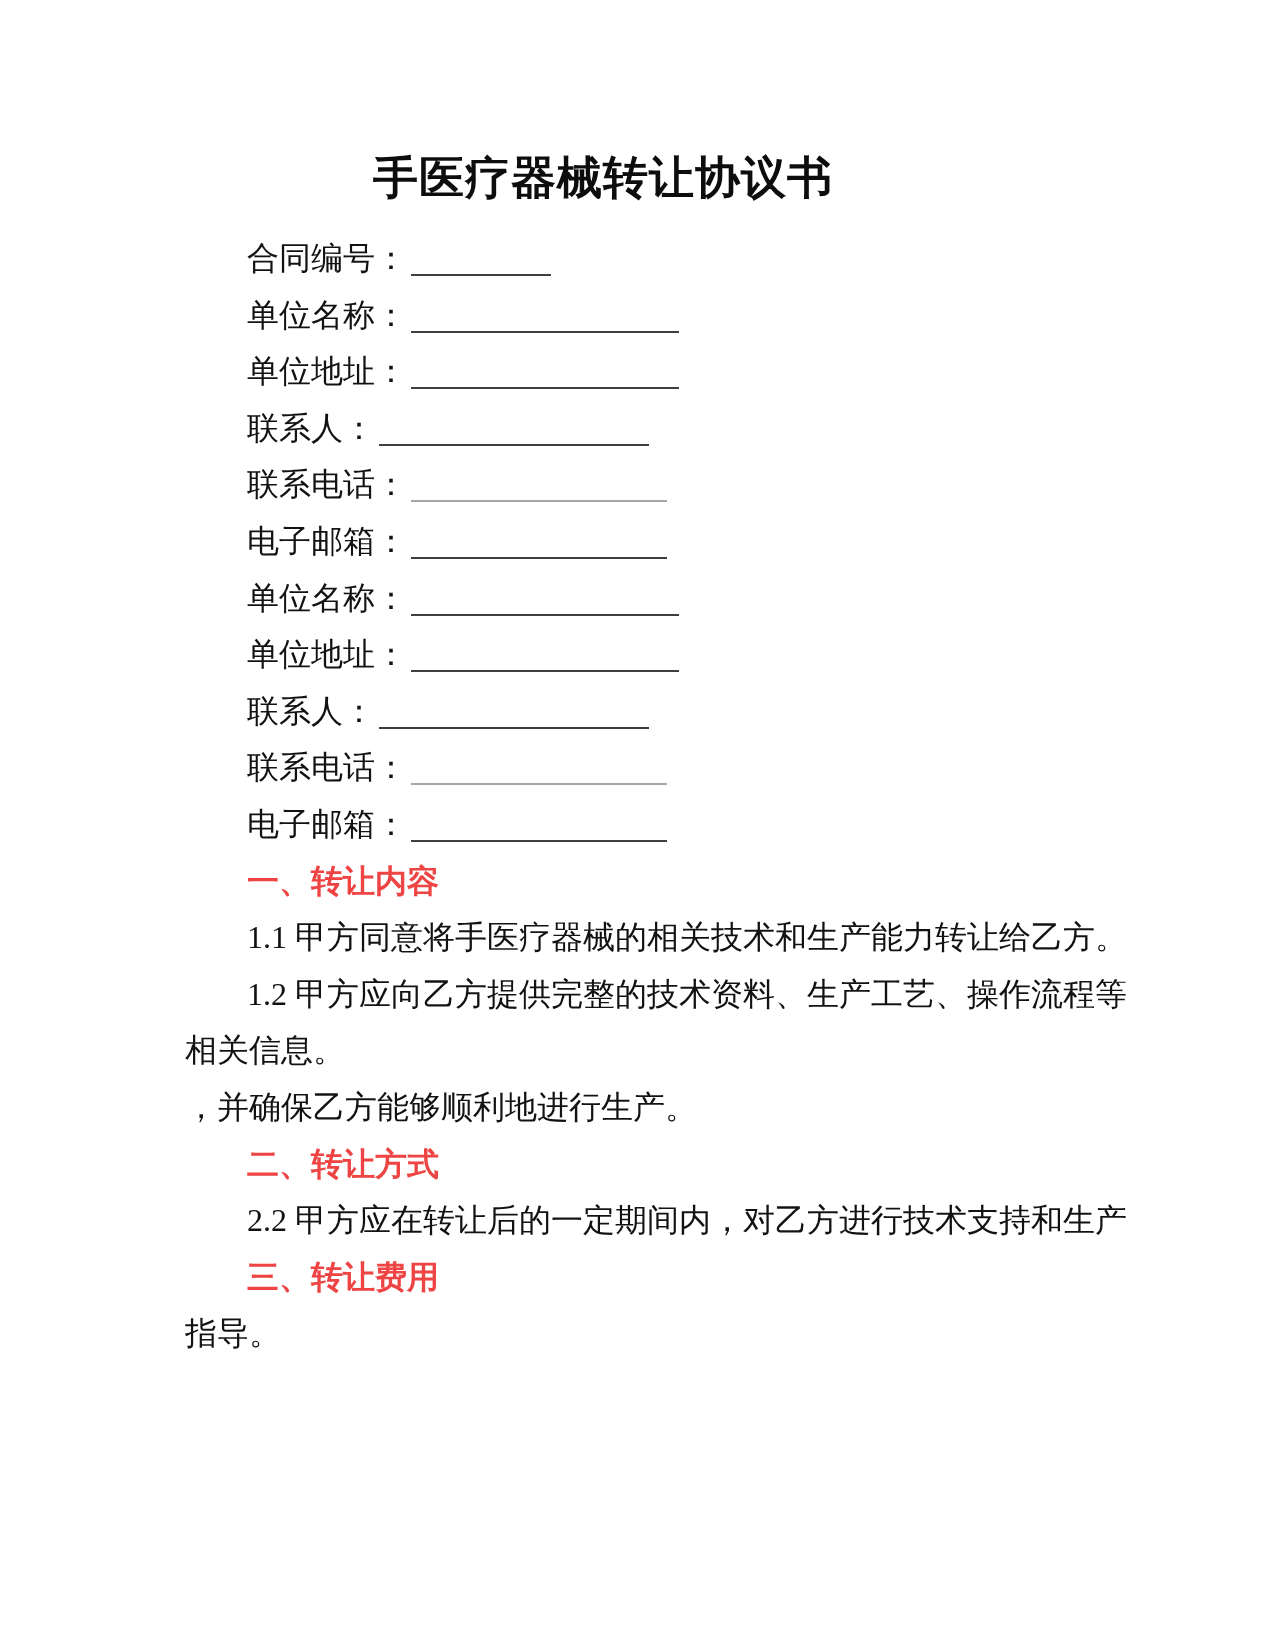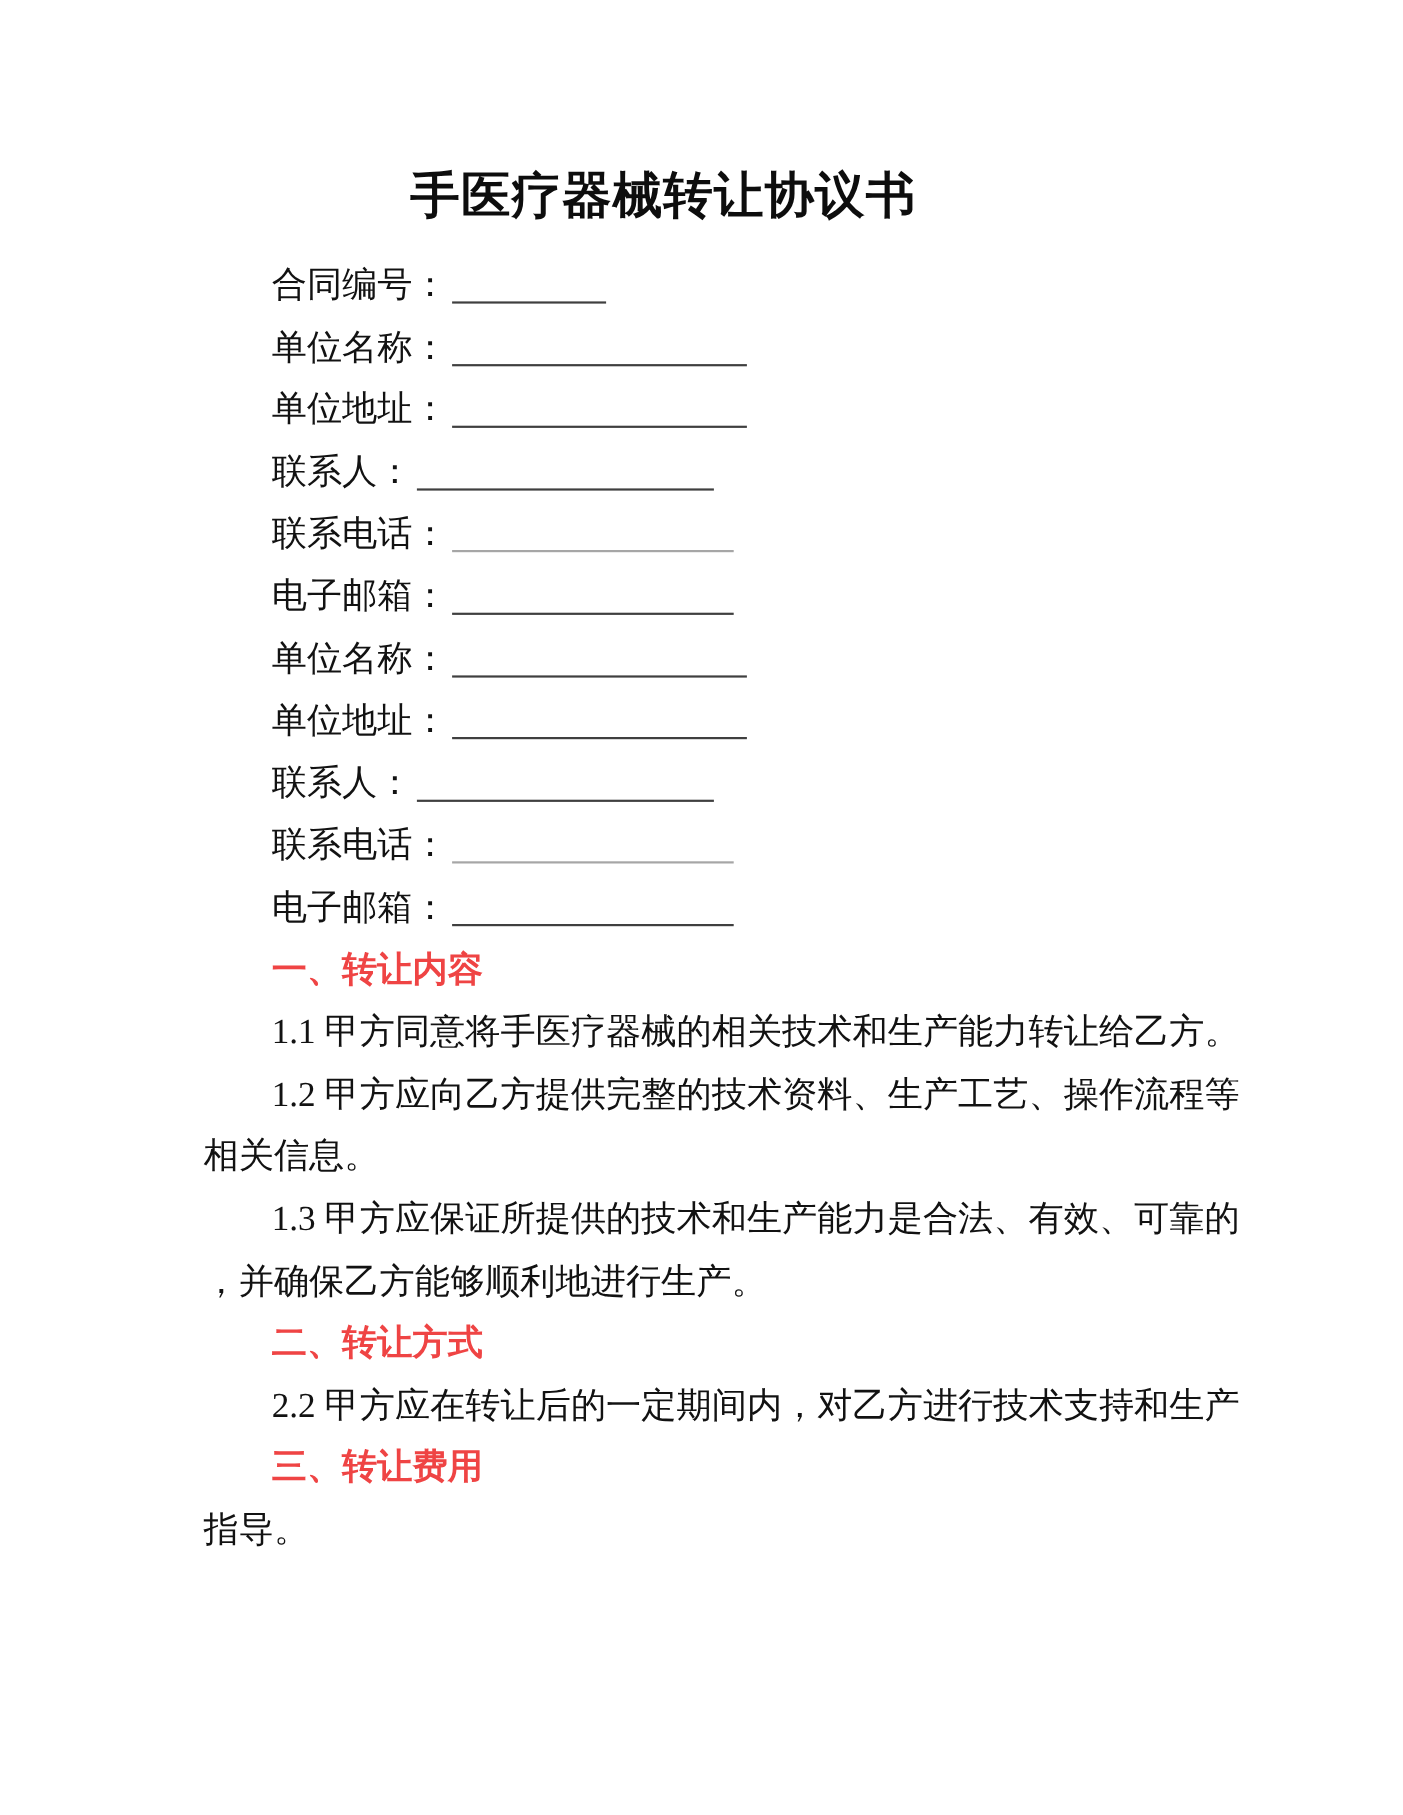--- a/index.html
+++ b/index.html
@@ -99,20 +99,19 @@
   </div>
 
   <div class="frow">
     <span>电子邮箱：</span><span class="fill w-mail"></span>
   </div>
 
   <div class="line heading indent">一、转让内容</div>
   <div class="line indent">1.1 甲方同意将手医疗器械的相关技术和生产能力转让给乙方。</div>
   <div class="line indent">1.2 甲方应向乙方提供完整的技术资料、生产工艺、操作流程等</div>
   <div class="line">相关信息。</div>
-  <div class="line indent">1.3 甲方应保证所提供的技术和生产能力是合法、有效、可靠的</div>
   <div class="line">，并确保乙方能够顺利地进行生产。</div>
   <div class="line heading indent">二、转让方式</div>
   <div class="line indent">2.2 甲方应在转让后的一定期间内，对乙方进行技术支持和生产</div>
   <div class="line heading indent">三、转让费用</div>
   <div class="line">指导。</div>
 
 </div>
 
 </body></html>

